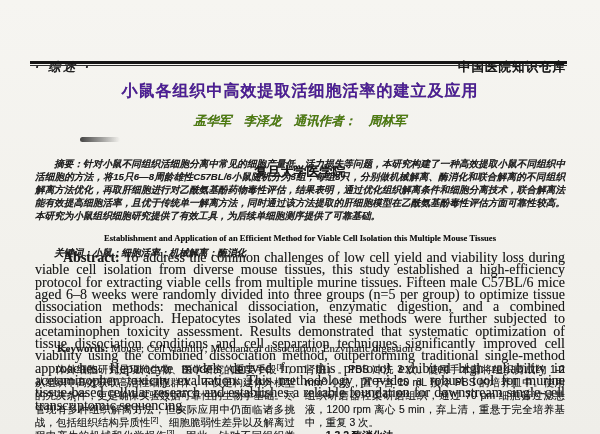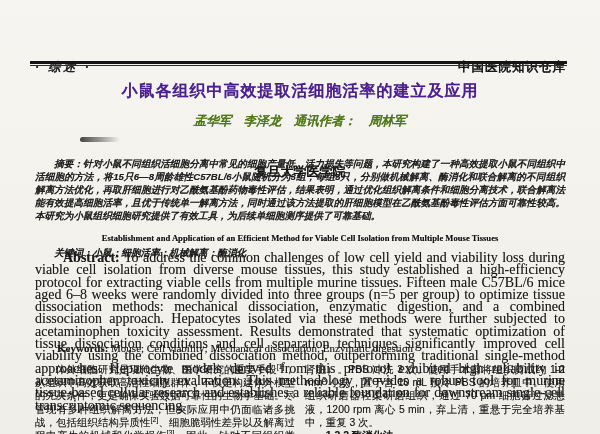--- a/index.html
+++ b/index.html
@@ -72,21 +72,21 @@
 <div class="blk smudge"></div>
 
 <div class="blk abs-cn">
   <b class="lbl">摘要：</b><span>针对小鼠不同组织活细胞分离中常见的细胞产量低、活力损失等问题，本研究构建了一种高效提取小鼠不同组织中活细胞的方法，将15只6—8周龄雄性C57BL/6小鼠随机分为3组，每组5只，分别做机械解离、酶消化和联合解离的不同组织解离方法优化，再取肝细胞进行对乙酰氨基酚药物毒性评估，结果表明，通过优化组织解离条件和细胞分离技术，联合解离法能有效提高细胞活率，且优于传统单一解离方法，同时通过该方法提取的肝细胞模型在乙酰氨基酚毒性评估方面可靠性较高。本研究为小鼠组织细胞研究提供了有效工具，为后续单细胞测序提供了可靠基础。</span>
 </div>
 
 <div class="blk kw-cn">
   <b class="lbl">关键词：</b><span>小鼠；细胞活率；机械解离；酶消化</span>
 </div>
 
-<div class="blk title-en">Establishment and Application of an Efficient Method for Viable Cell Isolation from Multiple Mouse Tissues</div>
+<div class="blk title-en">Establishment and Application of an Efficient Method for Viable Cell Isolation this Multiple Mouse Tissues</div>
 
 <div class="blk abs-en">
   <b class="lbl">Abstract:</b>
   <span>To address the common challenges of low cell yield and viability loss during viable cell isolation from diverse mouse tissues, this study established a high-efficiency protocol for extracting viable cells from multiple murine tissues. Fifteen male C57BL/6 mice aged 6–8 weeks were randomly divided into three groups (n=5 per group) to optimize tissue dissociation methods: mechanical dissociation, enzymatic digestion, and a combined dissociation approach. Hepatocytes isolated via these methods were further subjected to acetaminophen toxicity assessment. Results demonstrated that systematic optimization of tissue dissociation conditions and cell separation techniques significantly improved cell viability using the combined dissociation method, outperforming traditional single-method approaches. Hepatocyte models derived from this protocol exhibited high reliability in acetaminophen toxicity evaluation. This methodology provides a robust tool for murine tissue-based cellular research and establishes a reliable foundation for downstream single-cell transcriptomic sequencing.</span>
 </div>
 
 <div class="blk kw-en">
   <b class="lbl">Keywords:</b>
   <span>Mouse; Cell viability; Mechanical dissociation; Enzymatic digestion</span>
 </div>

